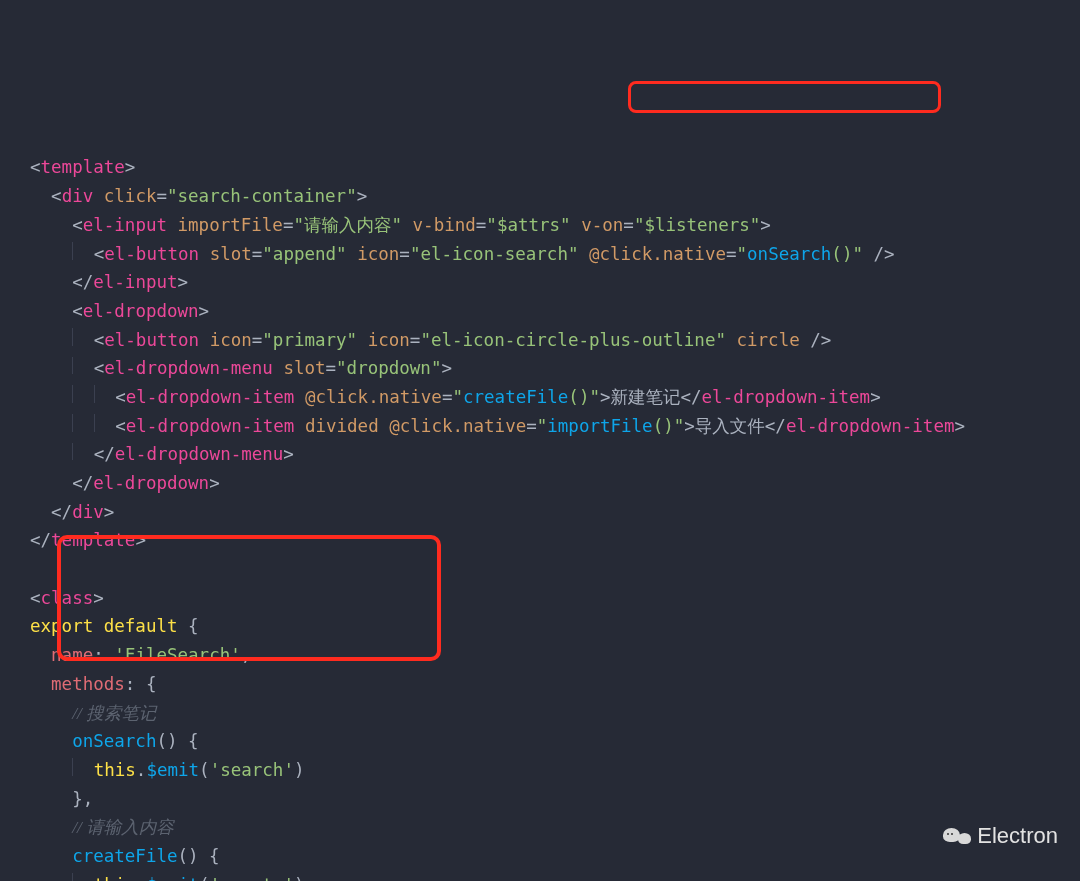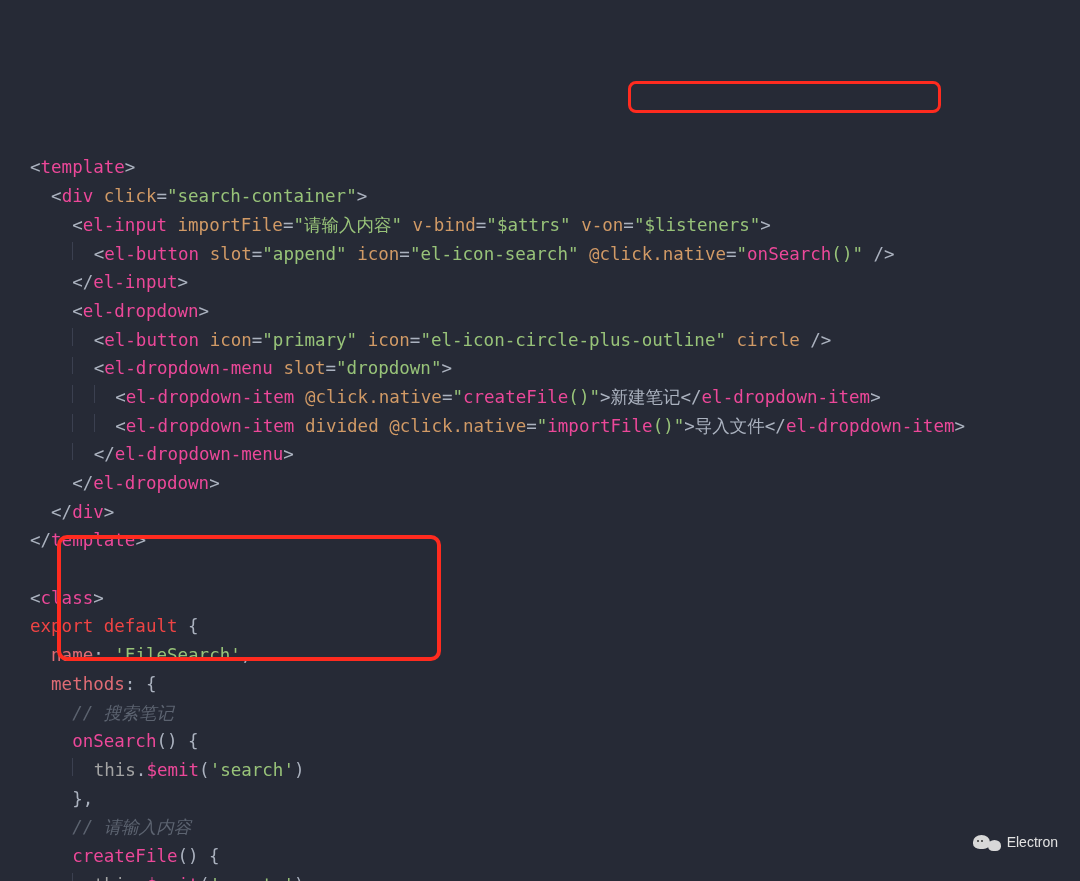--- a/index.html
+++ b/index.html
@@ -15,25 +15,25 @@
     overflow: hidden;
     position: relative;
     white-space: pre;
   }
   #code { padding-left: 30px; }
   .gl { color: #5c6370; border-left: 1px solid #3b4050; padding-left: 10px; display: inline-block; height: 1em; }
   .tag { color: #ec4899; }
   .attr { color: #d19a66; }
   .str { color: #98c379; }
   .pt { color: #abb2bf; }
-  .kw { color: #ef4444; }
-  .cmt { color: #5c6370; font-style: italic; }
-  .fn { color: #ec4899; }
+  .kw { color: #fde047; }
+  .cmt { color: #5c6370; font-style: italic; font-family: Liberation Serif, serif; }
+  .fn { color: #0ea5e9; }
   .prop { color: #e06c75; }
-  .th { color: #a3a3a3; }
+  .th { color: #fde047; }
   .box1 {
     position: absolute;
     left: 628px; top: 81px;
     width: 313px; height: 32px;
     border: 3px solid #ff2b1f;
     border-radius: 8px;
     pointer-events: none;
   }
   .box2 {
     position: absolute;
@@ -41,21 +41,21 @@
     width: 384px; height: 126px;
     border: 4px solid #ff2b1f;
     border-radius: 10px;
     pointer-events: none;
   }
   .watermark {
     position: absolute;
     right: 22px; bottom: 27px;
     color: #e2e2e2;
     font-family: Arial, sans-serif;
-    font-size: 14px;
+    font-size: 22px;
     display: flex;
     align-items: center;
     gap: 6px;
   }
   .wm-icon {
     width: 28px; height: 22px;
     position: relative;
   }
   .wm-icon::before, .wm-icon::after {
     content: "";

